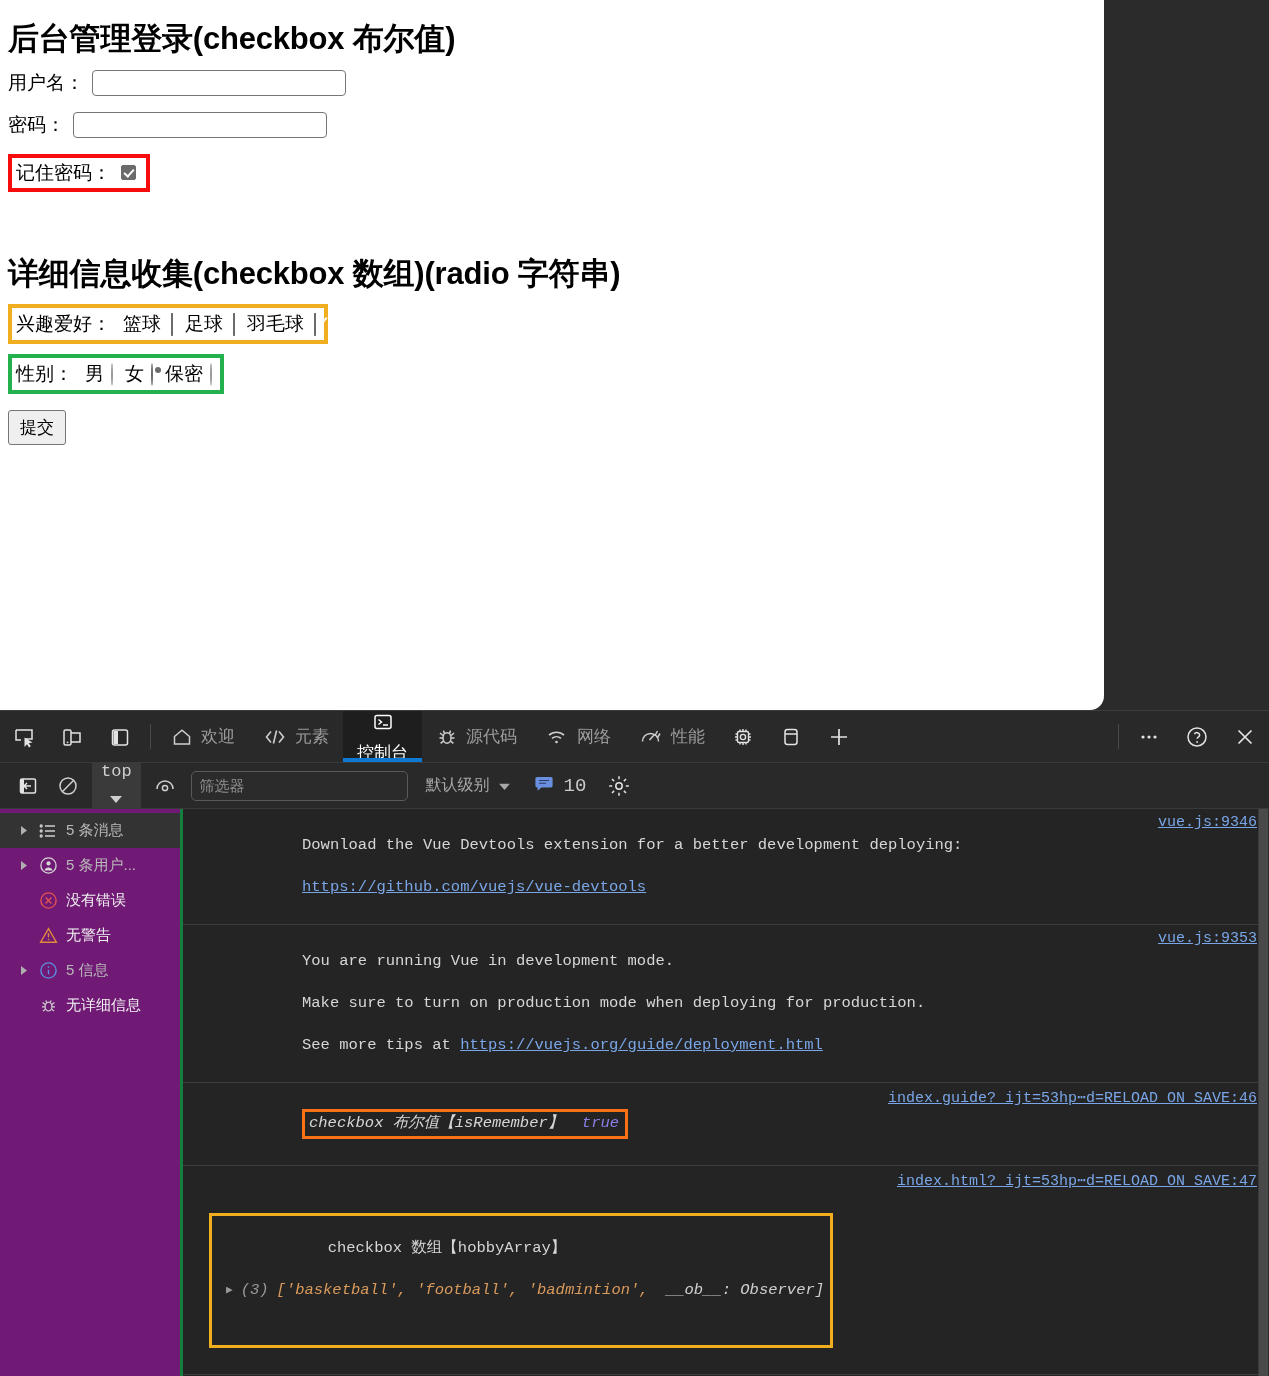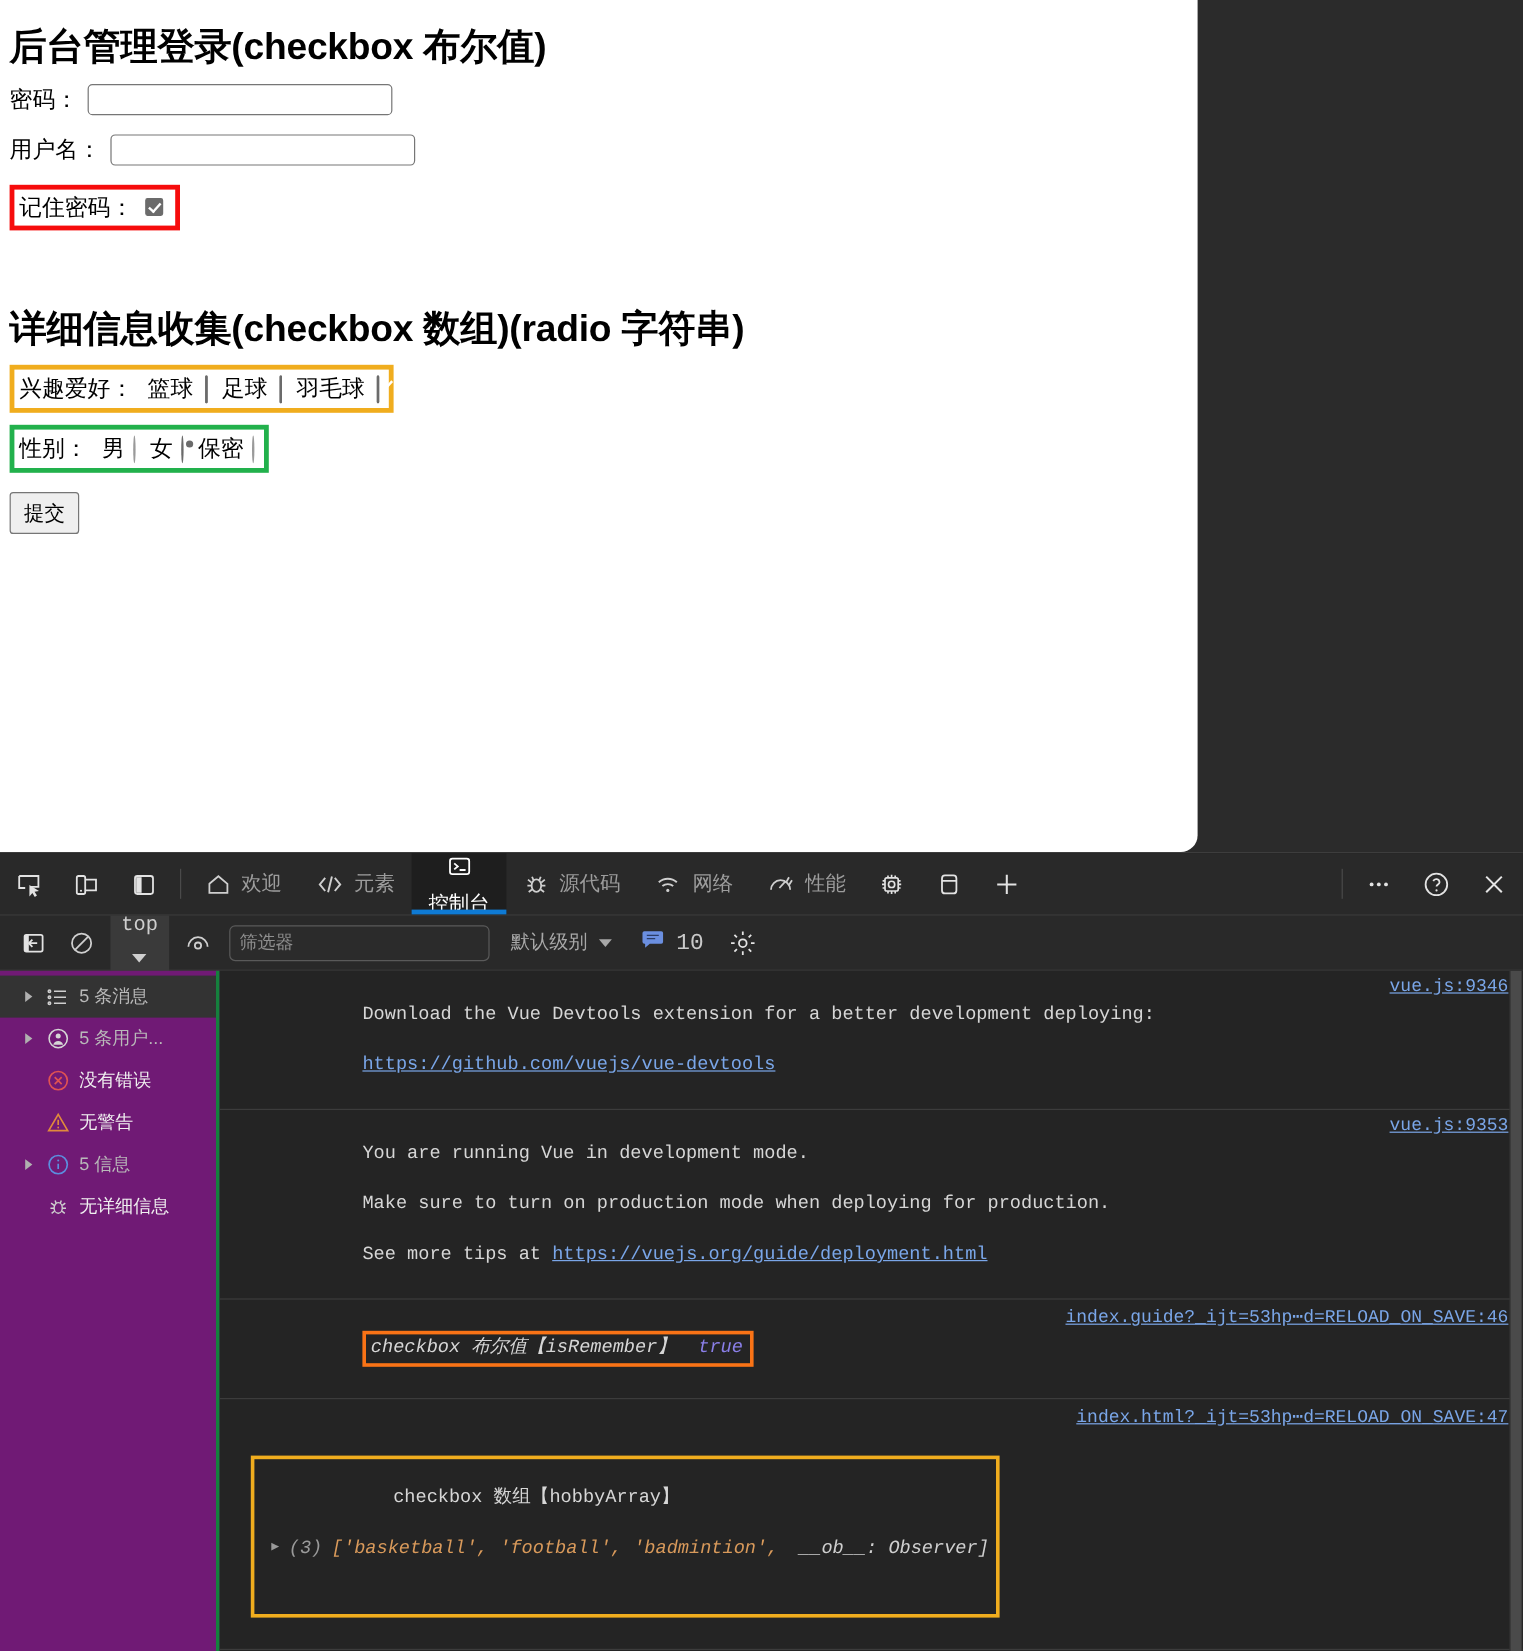--- a/index.html
+++ b/index.html
@@ -6,21 +6,21 @@
   html, body { margin:0; padding:0; }
   body {
     width:1269px; height:1376px;
     background:#2b2b2b;
     font-family:"Liberation Sans", sans-serif;
     overflow:hidden;
   }
 
   
   .page-viewport{
-    position:absolute; left:0; top:0; width:998px; height:710px;
+    position:absolute; left:0; top:0; width:1104px; height:710px;
     background:#ffffff;
     border-bottom-right-radius:14px;
     overflow:hidden;
   }
   .page-inner{ padding:8px 8px 8px 8px; }
 
   h1.page-h1{
     font-size:31px; line-height:1.05;
     font-weight:bold; color:#000;
     margin:15px 0 14px 0;
@@ -234,27 +234,27 @@
 </style>
 </head>
 <body>
 
 <div class="page-viewport">
   <div class="page-inner">
 
     <h1 class="page-h1">后台管理登录(checkbox 布尔值)</h1>
 
     <div class="field-row">
+      <span class="field-label">用户名：</span>
+      <input class="txt-input user" type="text" placeholder="" style="">
+    </div>
+
+    <div class="field-row">
       <span class="field-label">密码：</span>
       <input class="txt-input pass" type="password" placeholder="" style="">
-    </div>
-
-    <div class="field-row">
-      <span class="field-label">用户名：</span>
-      <input class="txt-input user" type="text" placeholder="" style="">
     </div>
 
     <div class="hl hl-red">
       <div class="remember-row">
         <span>记住密码：</span>
         <span class="checkbox-box checked"></span>
       </div>
     </div>
 
     <div class="spacer-block"></div>

